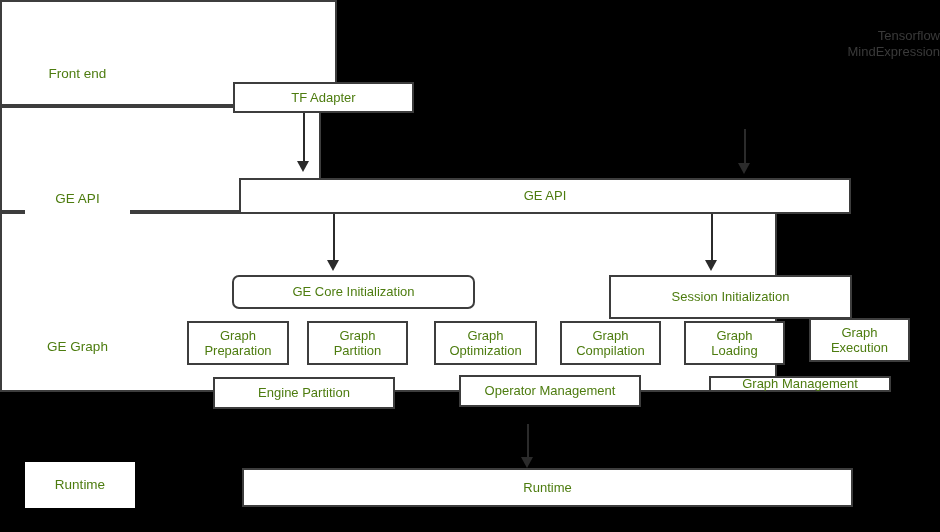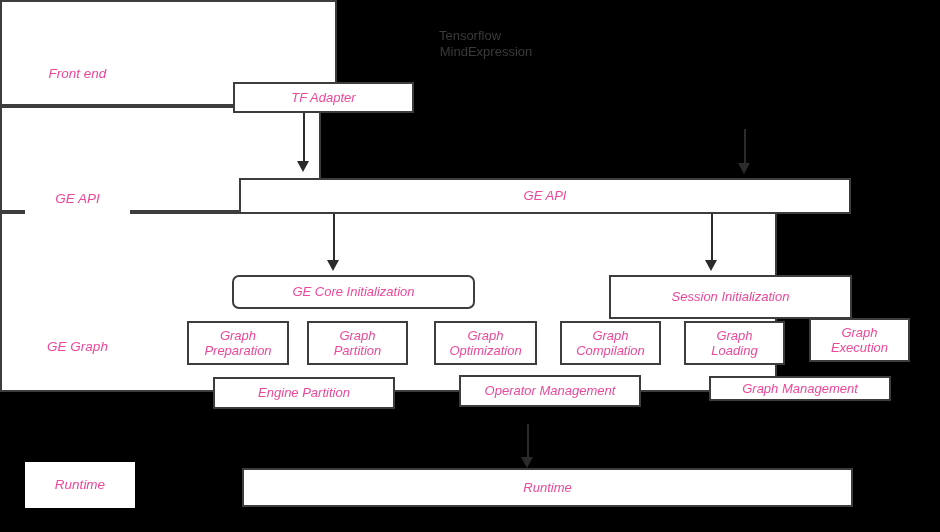--- a/index.html
+++ b/index.html
@@ -12,50 +12,49 @@
     position: relative;
     width: 940px;
     height: 532px;
     background: #000000;
     font-family: "Liberation Sans", "DejaVu Sans", sans-serif;
     overflow: hidden;
   }
   .box {
     position: absolute;
     background: #ffffff;
-    color: #ec4899;
+    color: #4d7c0f;
     box-sizing: border-box;
     display: flex;
     align-items: center;
     justify-content: center;
     text-align: center;
     line-height: 1.18;
     font-size: 13px;
     white-space: pre-line;
-    font-style: italic;
   }
   
   .label-box {
     border: none;
     font-size: 13.5px;
   }
   
   .node {
     border: 2px solid #3d3d3d;
     margin-left: 20px;
   }
   .container-box {
     border: 2px solid #3d3d3d;
     display: block;
   }
   .container-title {
     position: absolute;
     left: 0;
     right: 0;
-    text-align: center;
+    text-align: right;
     color: #3a3a3a;
     font-size: 13px;
   }
   
   .vline {
     position: absolute;
     width: 2px;
     background: #2b2b2b;
   }
   .arrowhead {
@@ -116,20 +115,20 @@
 Optimization</div>
   <div class="box node" style="left:540px; top:321px; width:101px; height:44px;">Graph
 Compilation</div>
   <div class="box node" style="left:664px; top:321px; width:101px; height:44px;">Graph
 Loading</div>
   <div class="box node" style="left:789px; top:318px; width:101px; height:44px;">Graph
 Execution</div>
 
   <div class="box node" style="left:193px; top:377px; width:182px; height:32px;">Engine Partition</div>
   <div class="box node" style="left:439px; top:375px; width:182px; height:32px;">Operator Management</div>
-  <div class="box node" style="left:689px; top:376px; width:182px; height:25px;">Graph Management</div>
+  <div class="box node" style="left:689px; top:376px; width:182px; height:16px;">Graph Management</div>
 
   <div class="vline" style="left:527px; top:424px; height:36px;"></div>
   <div class="arrowhead" style="left:521px; top:457px;"></div>
 
   <div class="box node" style="left:222px; top:468px; width:611px; height:39px;">Runtime</div>
 
 </div>
 
 </body></html>

